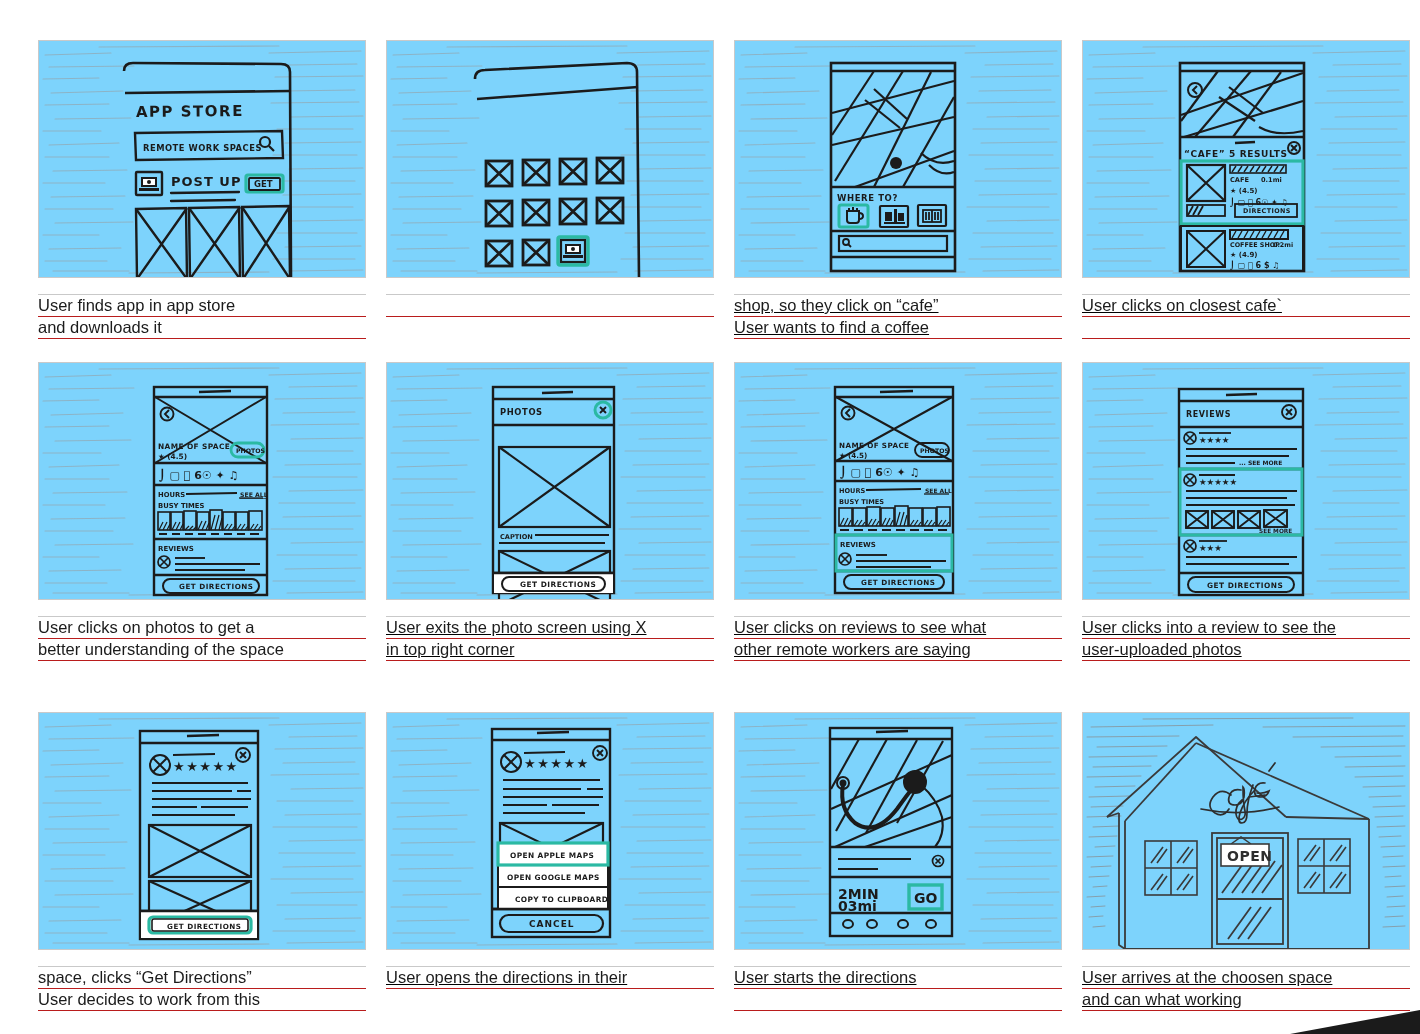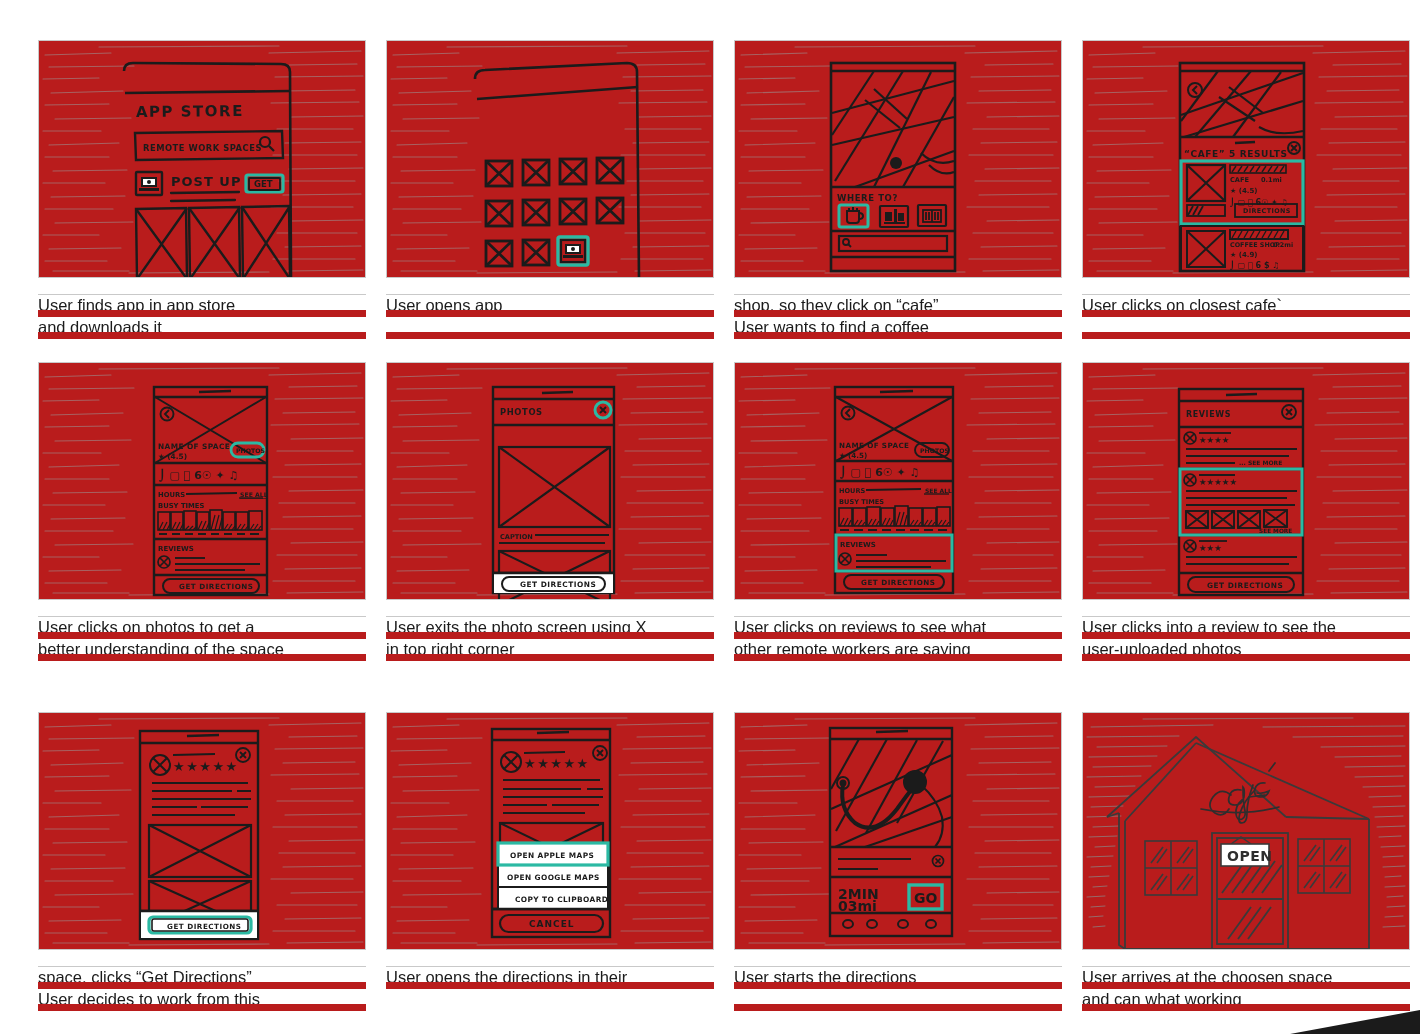--- a/index.html
+++ b/index.html
@@ -25,32 +25,32 @@
     margin-left: 38px;
     position: relative;
   }
   .cell.c0 { margin-left: 38px; }
   .cell.c1, .cell.c2, .cell.c3 { margin-left: 10px; text-decoration: underline; }
 
   .frame {
     position: relative;
     width: 328px; height: 238px;
     border: 1px solid #c9c9c9;
-    background: #b91c1c;
+    background: #7dd3fc;
     overflow: hidden;
   }
   .frame svg { display: block; }
 
   .caption {
     margin-top: 14px;
     width: 328px;
   }
   .cap-line {
     height: 22px;
-    border-bottom: 7px solid #b91c1c;
+    border-bottom: 1px solid #b91c1c;
     font-size: 16.5px;
     line-height: 21px;
     color: #1b1b1b;
     white-space: nowrap;
     overflow: hidden;
   }
   .cap-top {
     height: 3px;
     border-bottom: 1px solid #c9c9c9;
   }
@@ -208,21 +208,20 @@
           <g>
             <rect x="178" y="203" width="16" height="10" fill="#1b1b1b"></rect>
             <rect x="180" y="205" width="12" height="6" fill="#fff"></rect>
             <circle cx="186" cy="208" r="2" fill="#1b1b1b"></circle>
             <rect x="176" y="214" width="20" height="3" fill="#1b1b1b"></rect>
           </g>
         </svg>
       </div>
       <div class="caption">
         <div class="cap-top"></div>
-        <div class="cap-line">User opens app</div>
         <div class="cap-line"></div>
       </div>
     </div>
 
     <div class="cell c2">
       <div class="frame">
         <svg width="328" height="238" viewBox="0 0 328 238">
           <use href="#hatchset1"></use>
           <g fill="none" stroke="#1b1b1b" stroke-width="2.6">
             <rect x="96" y="22" width="124" height="208"></rect>

